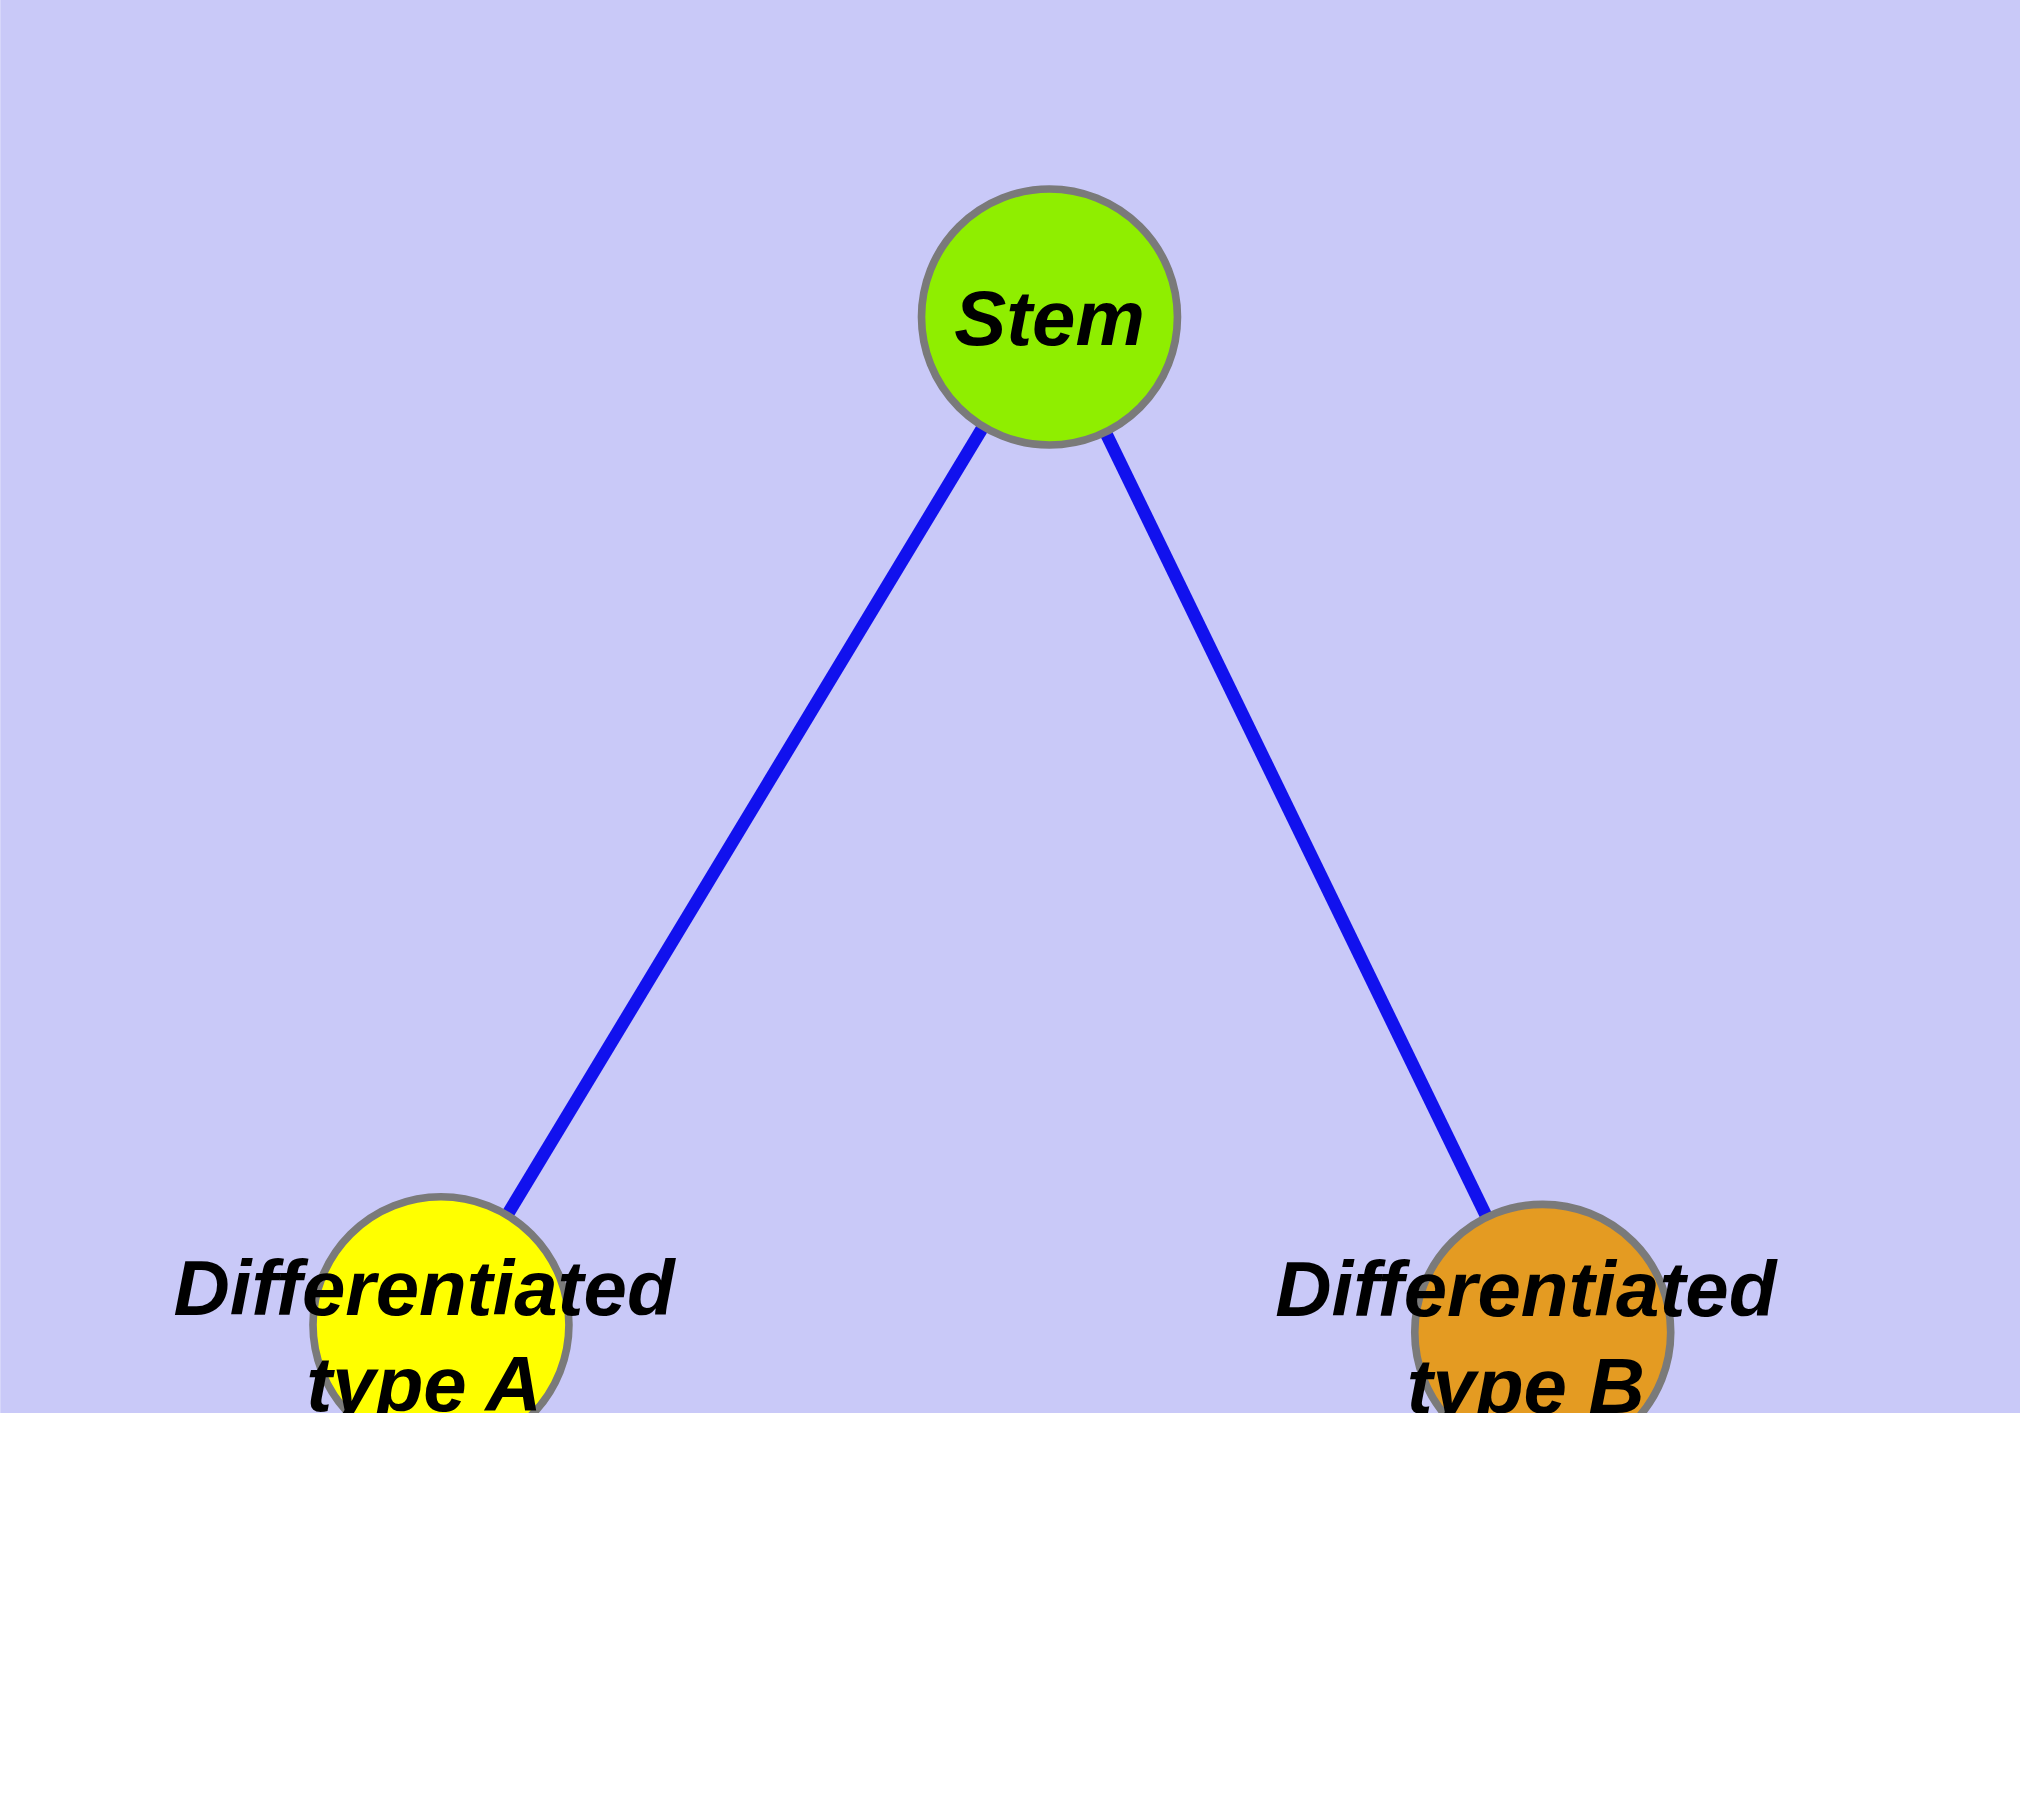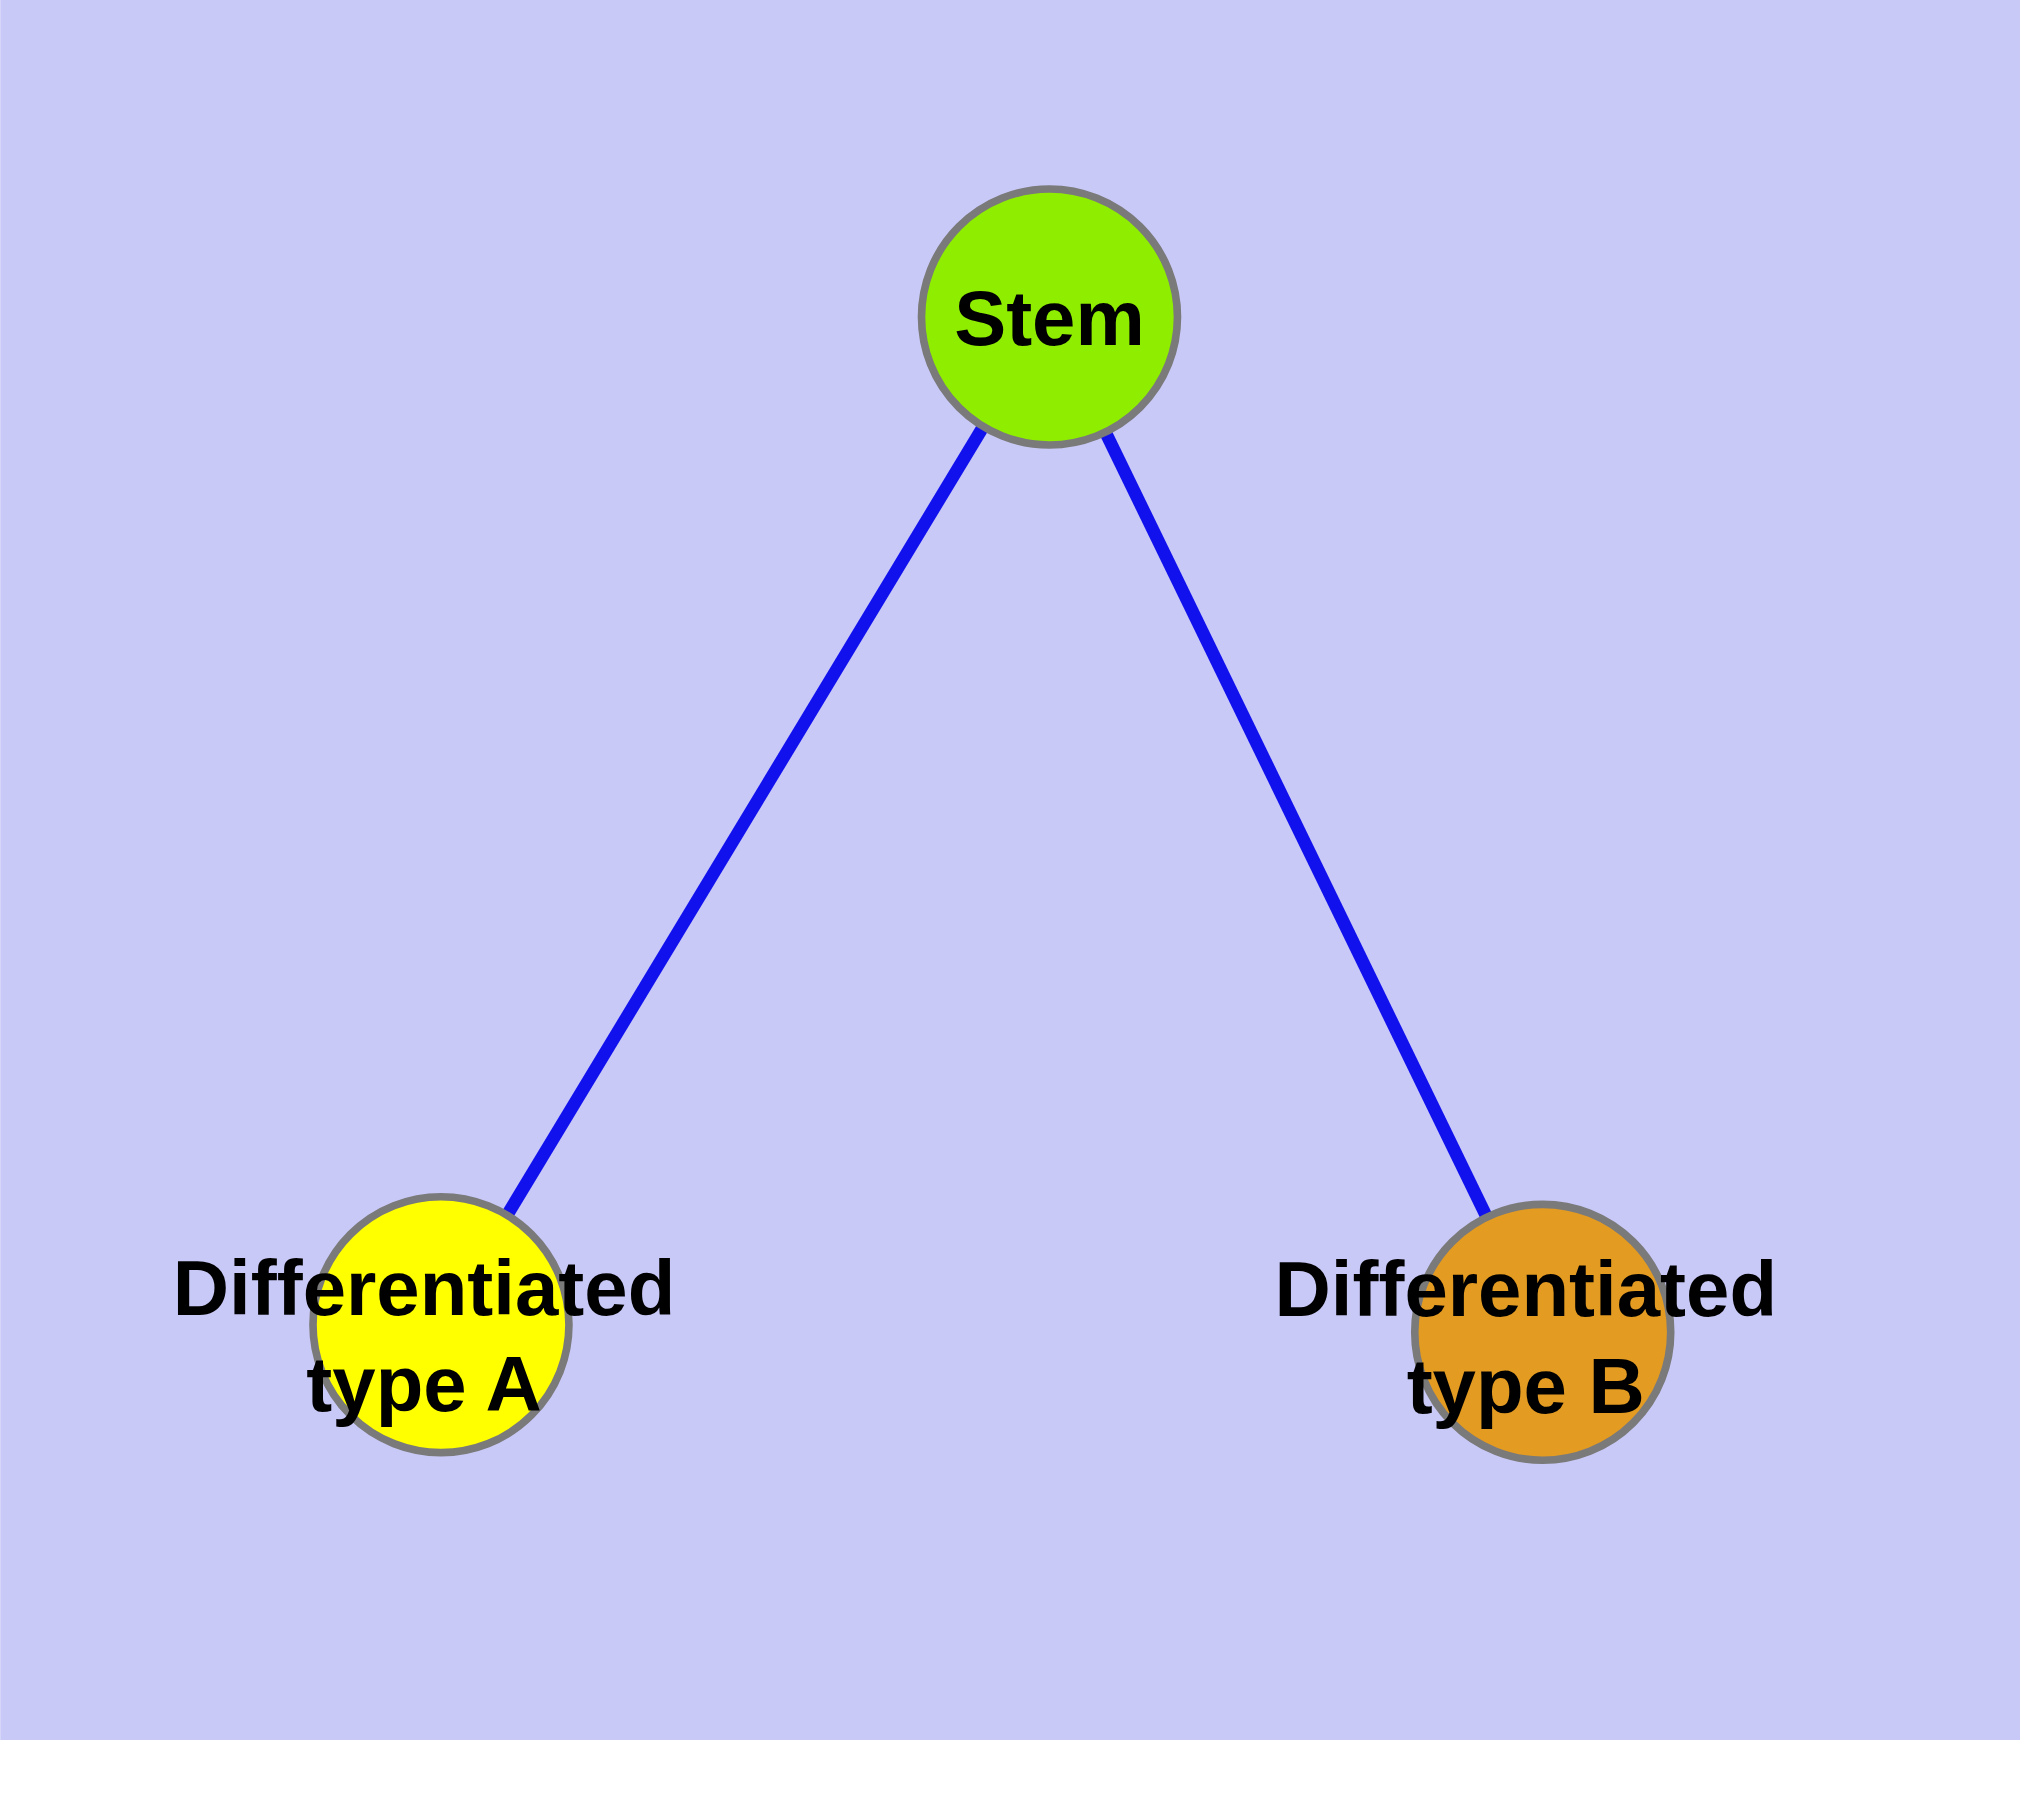--- a/index.html
+++ b/index.html
@@ -3,22 +3,23 @@
 <meta charset="utf-8">
 <style>
   html, body {
     margin: 0;
     padding: 0;
     background: #ffffff;
   }
   .canvas-wrap {
     position: relative;
     width: 2021px;
-    height: 1740px;
+    height: 1413px;
     overflow: hidden;
+    font-style: italic;
   }
   svg.graph {
     display: block;
     width: 2021px;
     height: 1812px;
   }
   .node-label {
     font-family: "Liberation Sans", "DejaVu Sans", sans-serif;
     font-weight: bold;
     font-size: 92px;

